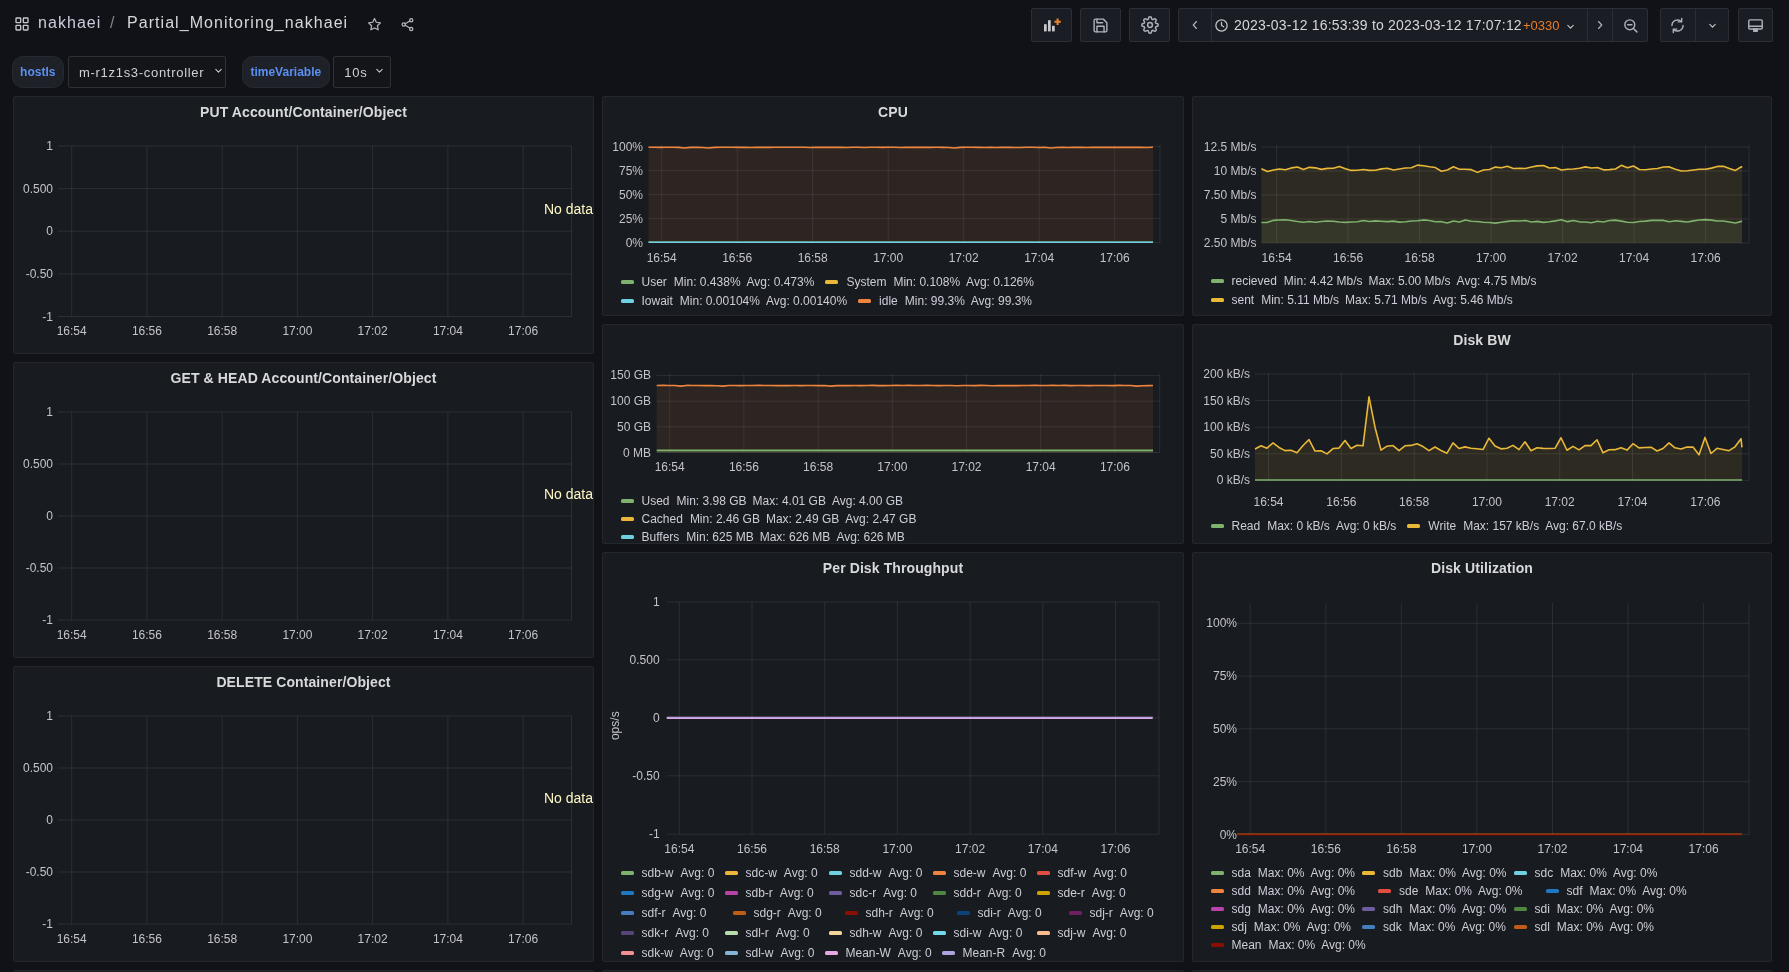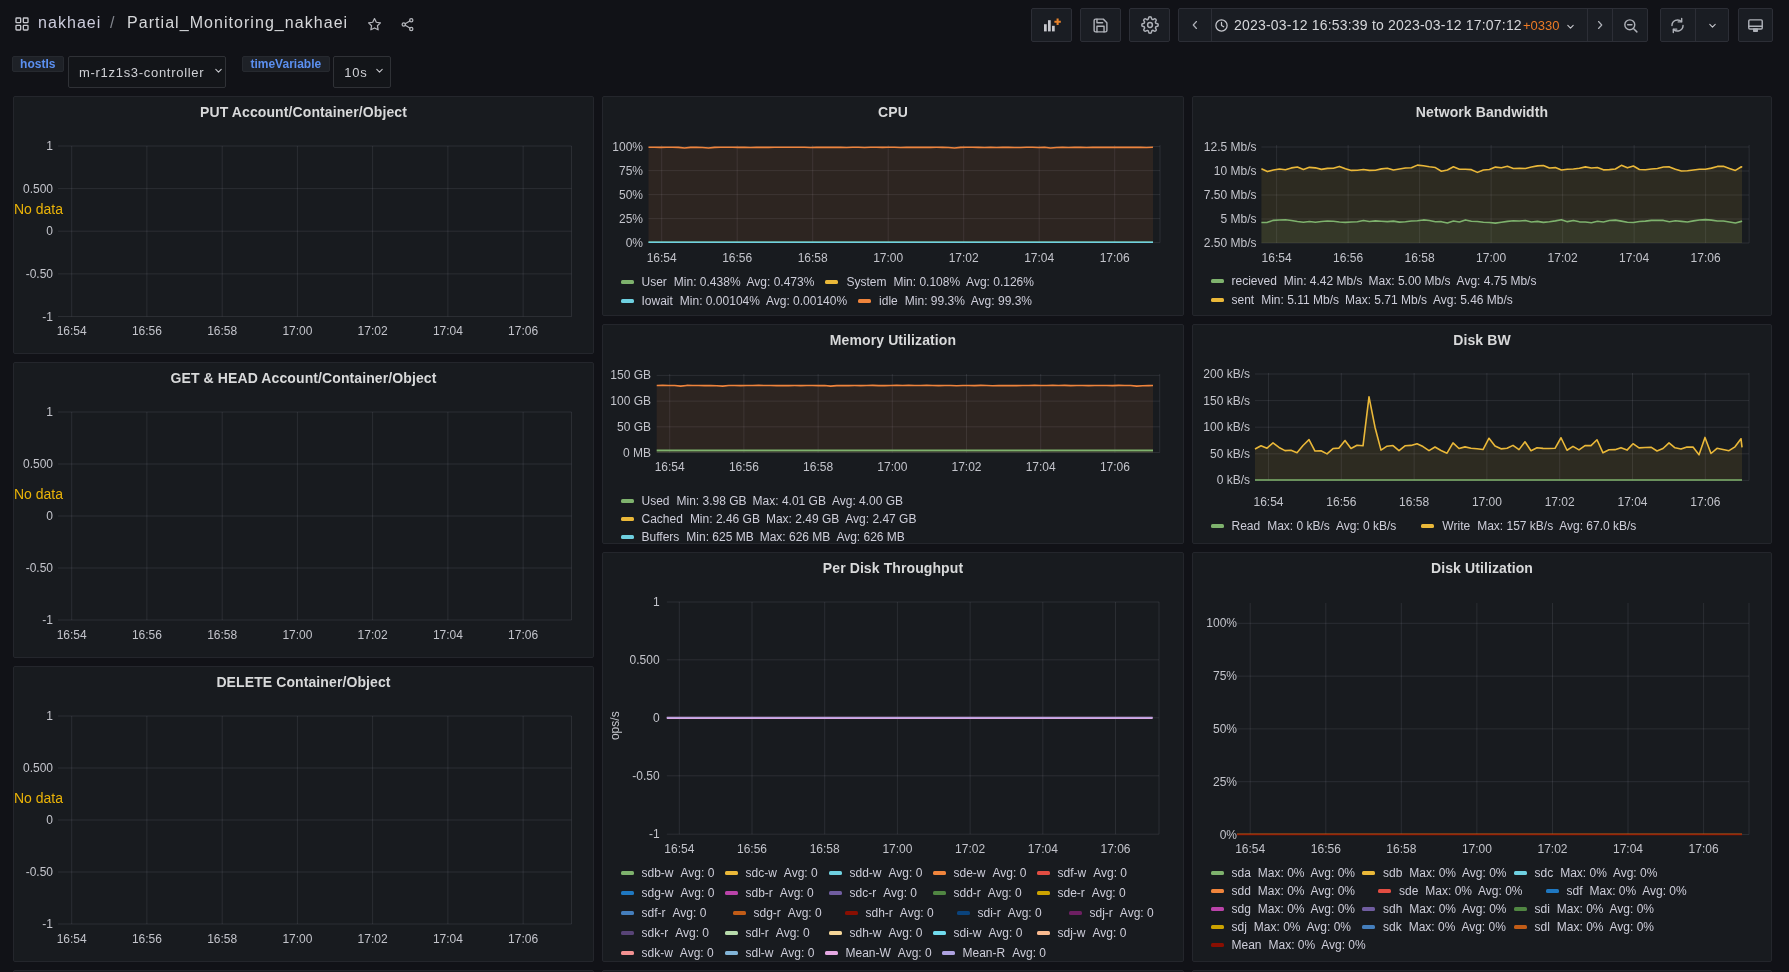--- a/index.html
+++ b/index.html
@@ -1,26 +1,26 @@
 <!DOCTYPE html>
 <html><head><meta charset="utf-8"><style>
 *{margin:0;padding:0;box-sizing:border-box}
 html,body{width:1789px;height:972px;background:#111217;font-family:"Liberation Sans",sans-serif;overflow:hidden}
 #root{position:relative;width:1789px;height:972px}
 .panel{position:absolute;background:#181b1f;border:1px solid #24262c;border-radius:2px}
 .panel svg{position:absolute;left:0;top:0}
 .title{position:absolute;left:0;right:0;top:7px;text-align:center;font-size:14px;font-weight:bold;color:#d8d9da;letter-spacing:0.1px}
-.nodata{position:absolute;left:0;right:0;text-align:left;font-size:14px;color:#eab308}
+.nodata{position:absolute;left:0;right:0;text-align:right;font-size:14px;color:#fef9c3}
 .lrow{position:absolute;display:flex;align-items:center;white-space:nowrap;font-size:12px;color:#cdcdd9;height:18px}
 .li{display:inline-flex;align-items:center}
 .sw{display:inline-block;width:13px;height:4px;border-radius:1.5px;margin-right:8px}
 .ll{margin-right:1px}
 .lv{margin-left:6px}
 .btn{position:absolute;top:8px;height:34px;background:#1a1d23;border:1px solid #2c2e36;border-radius:2px;display:flex;align-items:center;justify-content:center}
-.vlabel{position:absolute;top:56px;height:16px;background:#1e2127;border:1px solid #26292f;border-radius:2px;display:flex;align-items:center;justify-content:center;color:#5b8ff0;font-weight:bold;font-size:12px}
+.vlabel{position:absolute;top:56px;height:32px;background:#1e2127;border:1px solid #26292f;border-radius:11px;display:flex;align-items:center;justify-content:center;color:#5b8ff0;font-weight:bold;font-size:12px}
 .vval{position:absolute;top:56px;height:32px;background:#131519;border:1px solid #2f3136;border-radius:2px;display:flex;align-items:center;color:#d0d1d6;font-size:13px;letter-spacing:0.7px;padding:0 10px;justify-content:space-between;white-space:nowrap}
 </style></head><body>
 <div id="root">
     <div style="position:absolute;left:14px;top:16px"><svg width="16" height="16" viewBox="0 0 24 24" fill="none" stroke="#c7c8ce" stroke-width="2" stroke-linecap="round" stroke-linejoin="round">
         <rect x="3" y="3" width="7" height="7" rx="1"></rect>
         <rect x="14" y="3" width="7" height="7" rx="1"></rect>
         <rect x="3" y="14" width="7" height="7" rx="1"></rect>
         <rect x="14" y="14" width="7" height="7" rx="1"></rect>
       </svg></div>
     <div style="position:absolute;left:38px;top:14px;font-size:16px;letter-spacing:1.05px;color:#ccccdc">nakhaei</div>
@@ -291,21 +291,20 @@
         <text x="48.0" y="105.8" font-size="12" fill="#c3c4cb" text-anchor="end" font-weight="normal">50 GB</text>
         <text x="48.0" y="131.5" font-size="12" fill="#c3c4cb" text-anchor="end" font-weight="normal">0 MB</text>
         <text x="66.7" y="145.5" font-size="12" fill="#c3c4cb" text-anchor="middle" font-weight="normal">16:54</text>
         <text x="140.9" y="145.5" font-size="12" fill="#c3c4cb" text-anchor="middle" font-weight="normal">16:56</text>
         <text x="215.1" y="145.5" font-size="12" fill="#c3c4cb" text-anchor="middle" font-weight="normal">16:58</text>
         <text x="289.3" y="145.5" font-size="12" fill="#c3c4cb" text-anchor="middle" font-weight="normal">17:00</text>
         <text x="363.5" y="145.5" font-size="12" fill="#c3c4cb" text-anchor="middle" font-weight="normal">17:02</text>
         <text x="437.7" y="145.5" font-size="12" fill="#c3c4cb" text-anchor="middle" font-weight="normal">17:04</text>
         <text x="511.9" y="145.5" font-size="12" fill="#c3c4cb" text-anchor="middle" font-weight="normal">17:06</text>
       </svg>
-      <div class="title">Memory Utilization</div>
       <div class="lrow" style="left:17.5px;top:167px;gap:11px">
         <span class="li">
           <span class="sw" style="background:#7EB26D"></span>
           <span class="ll">Used</span>
           <span class="lv">Min: 3.98 GB</span>
           <span class="lv">Max: 4.01 GB</span>
           <span class="lv">Avg: 4.00 GB</span>
         </span>
       </div>
       <div class="lrow" style="left:17.5px;top:184.5px;gap:11px">
@@ -553,21 +552,20 @@
         <text x="63.5" y="126.0" font-size="12" fill="#c3c4cb" text-anchor="end" font-weight="normal">5 Mb/s</text>
         <text x="63.5" y="150.0" font-size="12" fill="#c3c4cb" text-anchor="end" font-weight="normal">2.50 Mb/s</text>
         <text x="83.6" y="165.0" font-size="12" fill="#c3c4cb" text-anchor="middle" font-weight="normal">16:54</text>
         <text x="155.1" y="165.0" font-size="12" fill="#c3c4cb" text-anchor="middle" font-weight="normal">16:56</text>
         <text x="226.6" y="165.0" font-size="12" fill="#c3c4cb" text-anchor="middle" font-weight="normal">16:58</text>
         <text x="298.1" y="165.0" font-size="12" fill="#c3c4cb" text-anchor="middle" font-weight="normal">17:00</text>
         <text x="369.6" y="165.0" font-size="12" fill="#c3c4cb" text-anchor="middle" font-weight="normal">17:02</text>
         <text x="441.1" y="165.0" font-size="12" fill="#c3c4cb" text-anchor="middle" font-weight="normal">17:04</text>
         <text x="512.6" y="165.0" font-size="12" fill="#c3c4cb" text-anchor="middle" font-weight="normal">17:06</text>
       </svg>
-      <div class="title">Network Bandwidth</div>
       <div class="lrow" style="left:17.5px;top:175px;gap:11px">
         <span class="li">
           <span class="sw" style="background:#7EB26D"></span>
           <span class="ll">recieved</span>
           <span class="lv">Min: 4.42 Mb/s</span>
           <span class="lv">Max: 5.00 Mb/s</span>
           <span class="lv">Avg: 4.75 Mb/s</span>
         </span>
       </div>
       <div class="lrow" style="left:17.5px;top:193.5px;gap:11px">
@@ -605,21 +603,21 @@
         <text x="57.0" y="159.4" font-size="12" fill="#c3c4cb" text-anchor="end" font-weight="normal">0 kB/s</text>
         <text x="75.5" y="181.0" font-size="12" fill="#c3c4cb" text-anchor="middle" font-weight="normal">16:54</text>
         <text x="148.3" y="181.0" font-size="12" fill="#c3c4cb" text-anchor="middle" font-weight="normal">16:56</text>
         <text x="221.1" y="181.0" font-size="12" fill="#c3c4cb" text-anchor="middle" font-weight="normal">16:58</text>
         <text x="293.9" y="181.0" font-size="12" fill="#c3c4cb" text-anchor="middle" font-weight="normal">17:00</text>
         <text x="366.7" y="181.0" font-size="12" fill="#c3c4cb" text-anchor="middle" font-weight="normal">17:02</text>
         <text x="439.5" y="181.0" font-size="12" fill="#c3c4cb" text-anchor="middle" font-weight="normal">17:04</text>
         <text x="512.3" y="181.0" font-size="12" fill="#c3c4cb" text-anchor="middle" font-weight="normal">17:06</text>
       </svg>
       <div class="title">Disk BW</div>
-      <div class="lrow" style="left:17.5px;top:192px;gap:25px">
+      <div class="lrow" style="left:17.5px;top:192px;gap:11px">
         <span class="li">
           <span class="sw" style="background:#7EB26D"></span>
           <span class="ll">Read</span>
           <span class="lv">Max: 0 kB/s</span>
           <span class="lv">Avg: 0 kB/s</span>
         </span>
         <span class="li">
           <span class="sw" style="background:#EAB839"></span>
           <span class="ll">Write</span>
           <span class="lv">Max: 157 kB/s</span>

